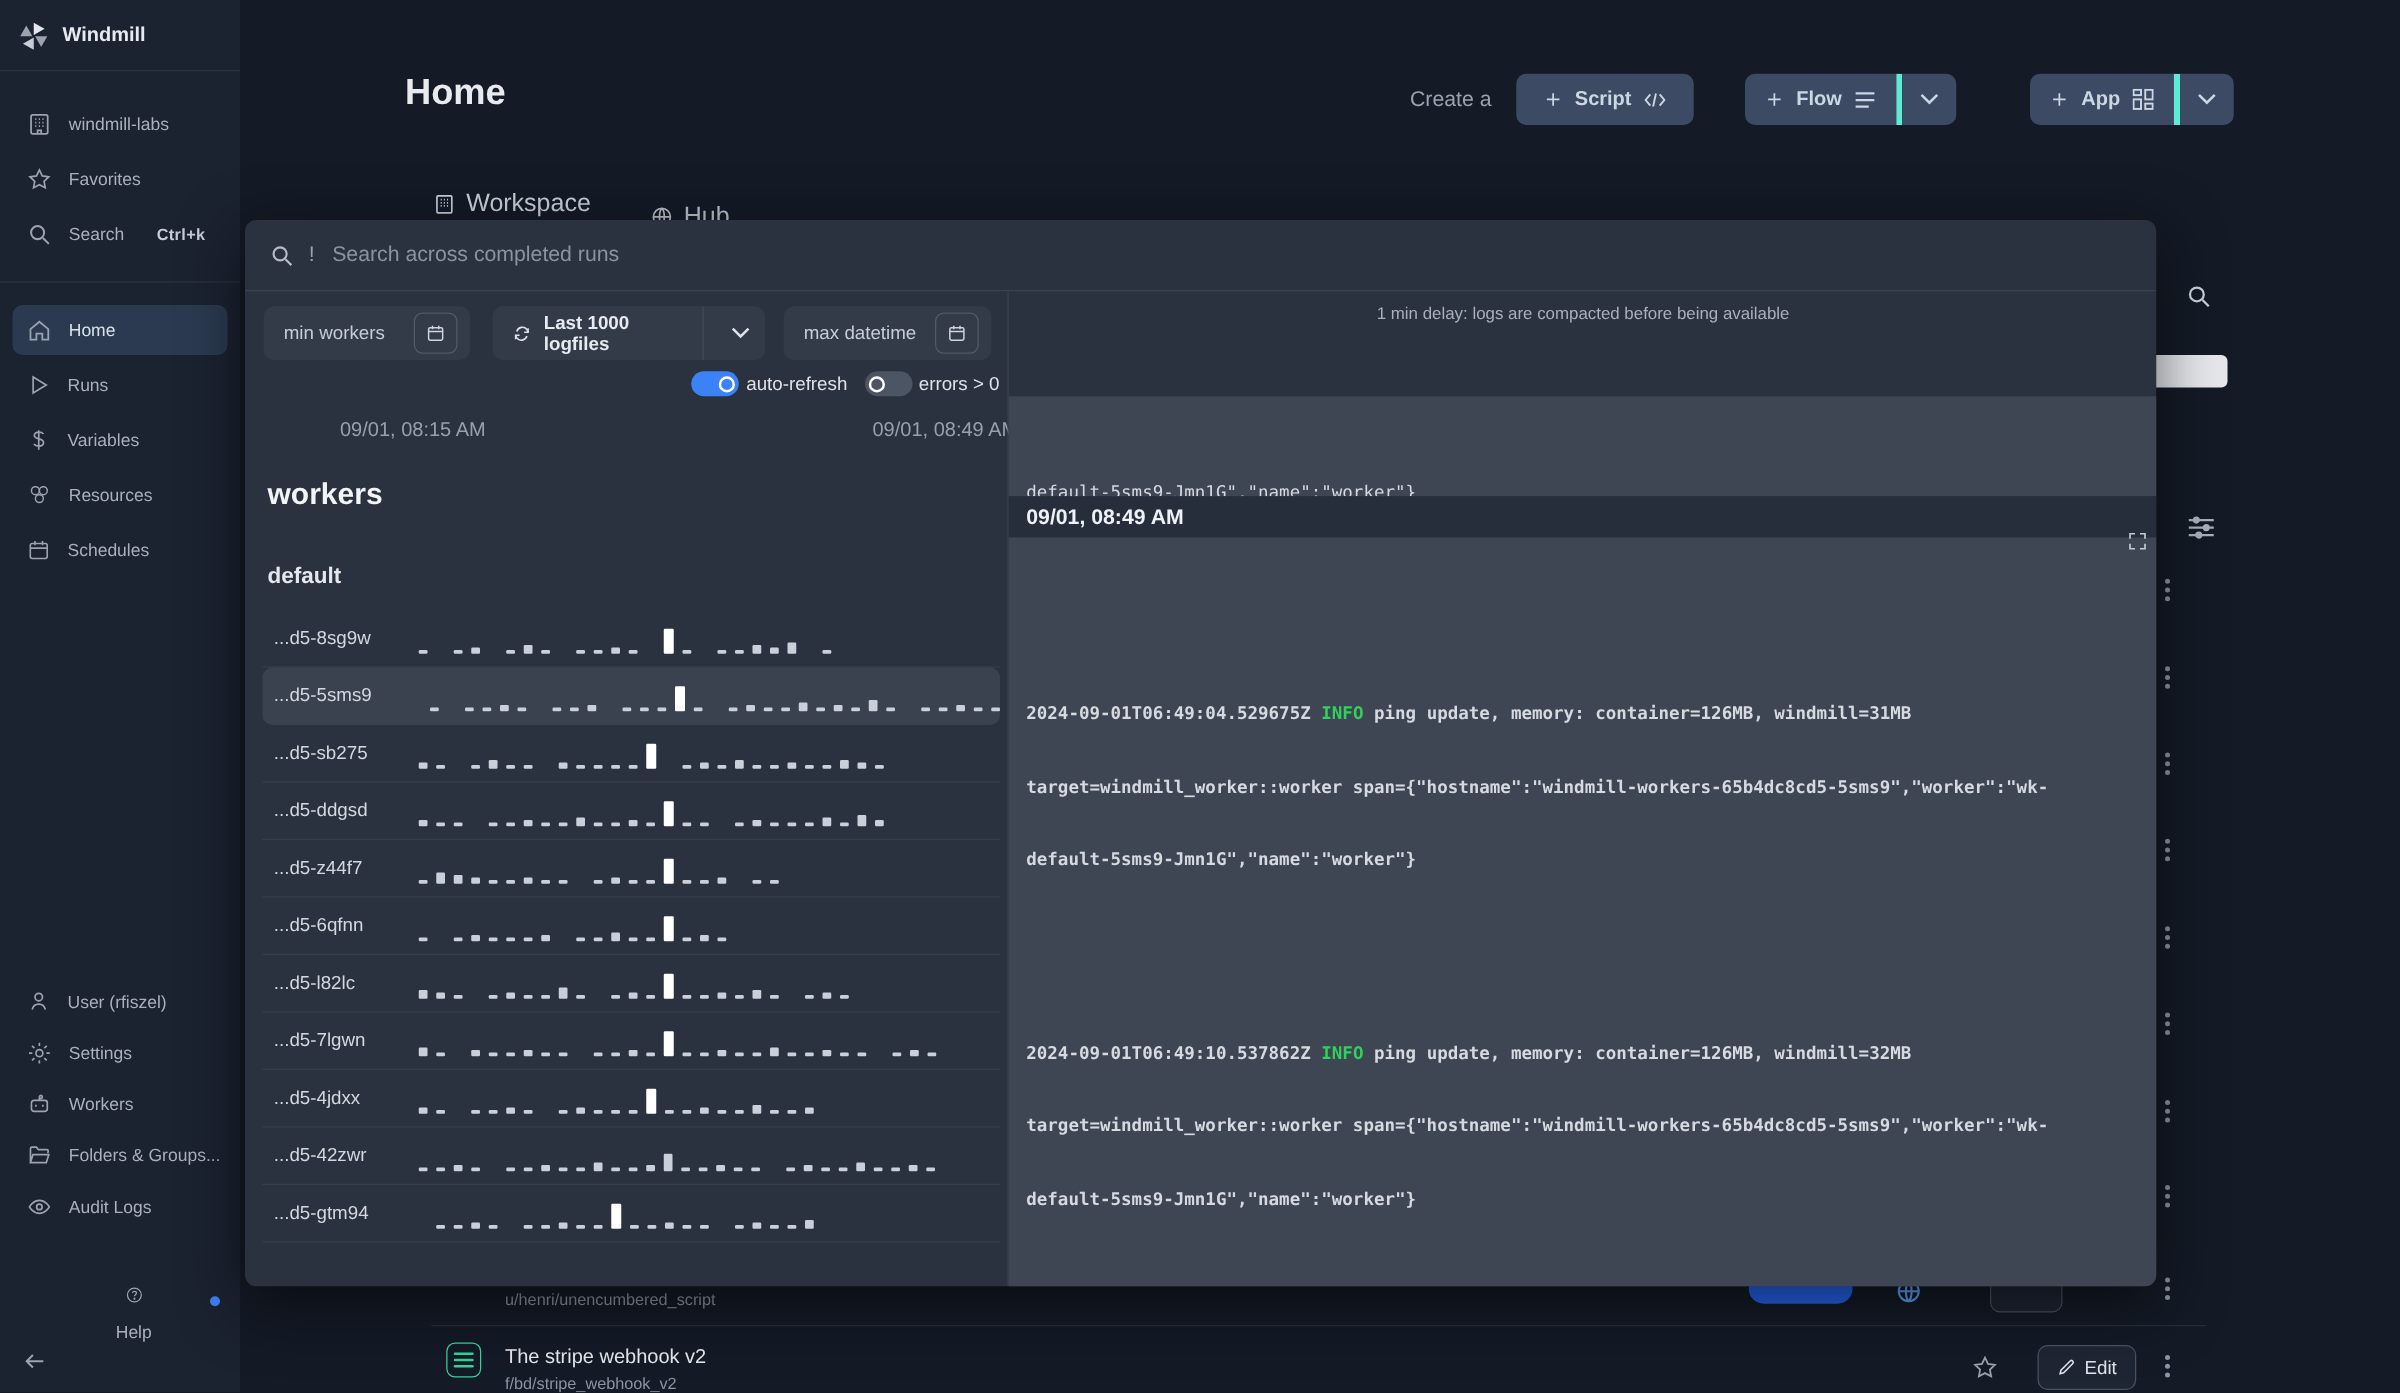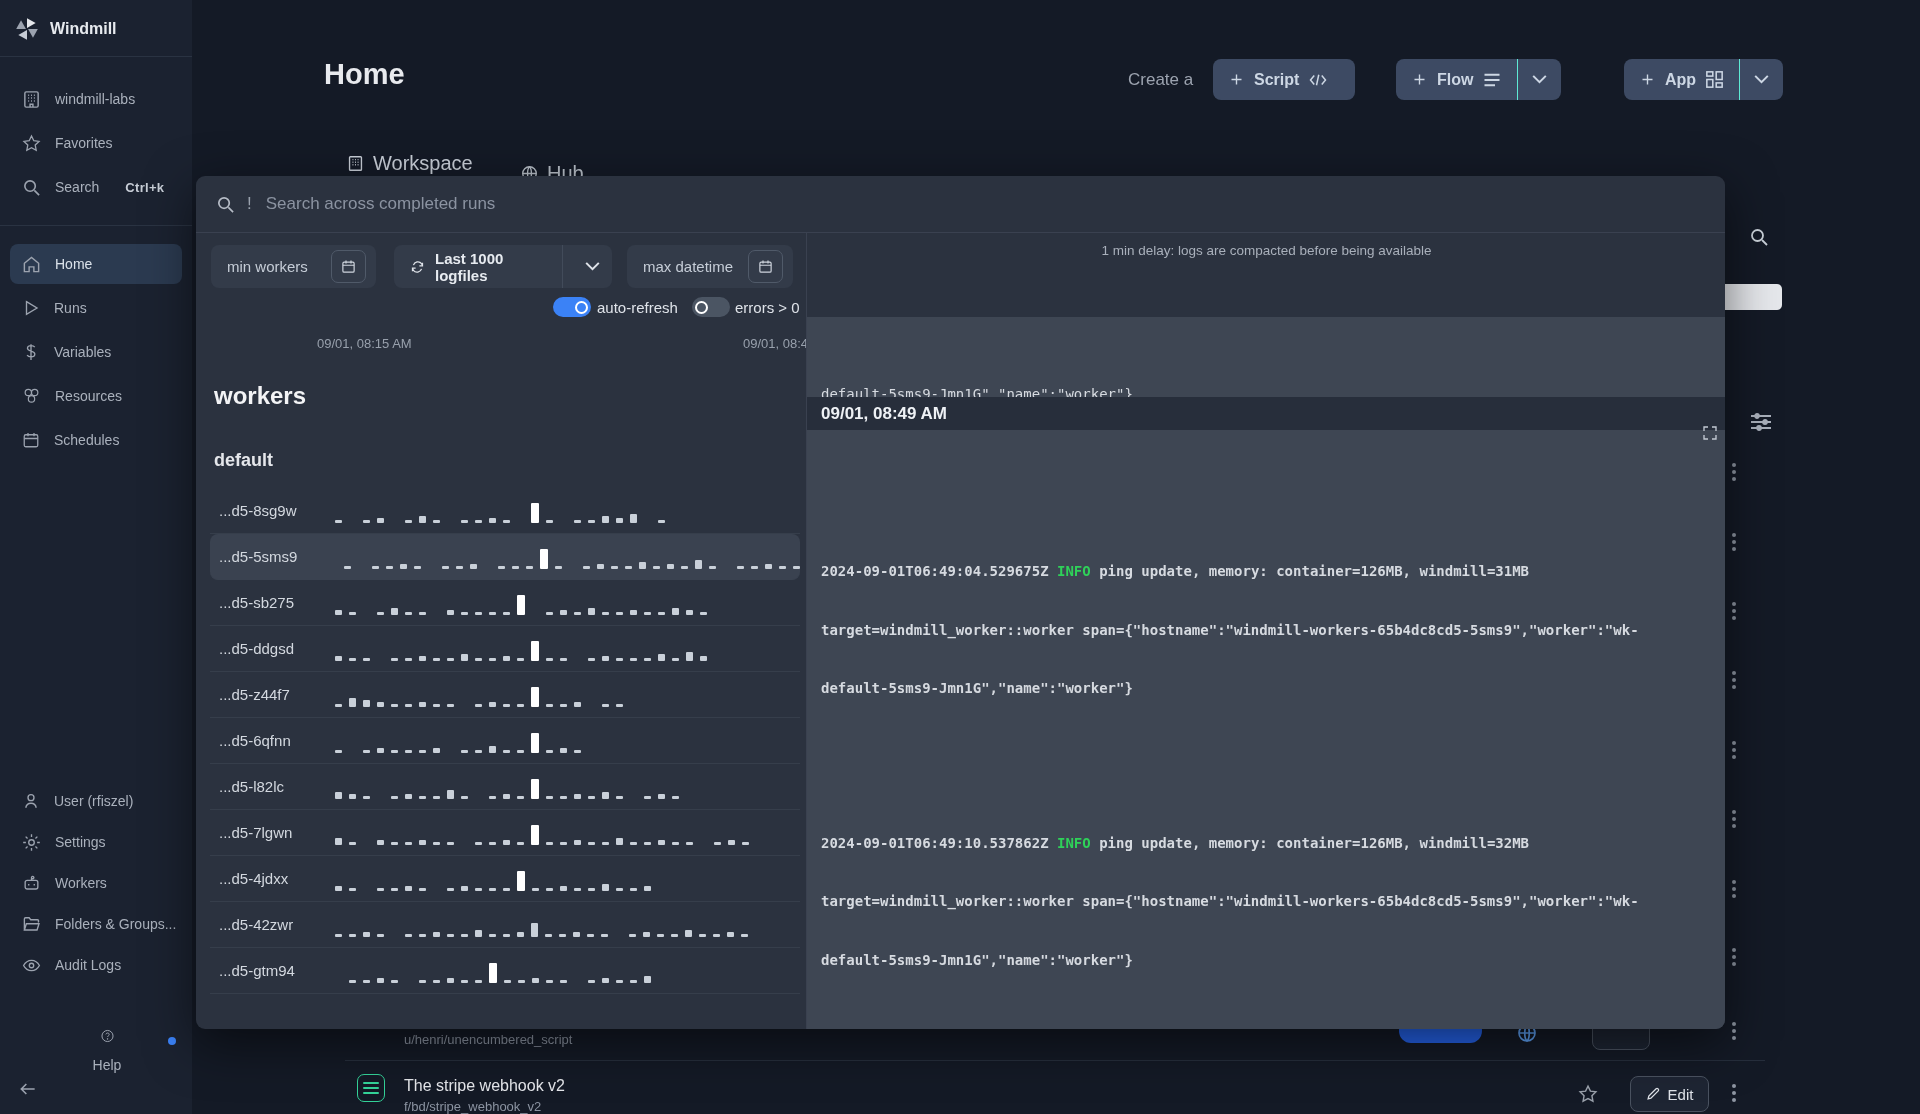--- a/index.html
+++ b/index.html
@@ -21,21 +21,21 @@
   .notif-dot{position:absolute;width:8px;height:8px;border-radius:50%;background:#3b82f6;}
   
   .page-title{left:324px;top:58px;font-size:29px;font-weight:bold;color:#e8eaee;}
   .create-label{left:1128px;top:70px;font-size:17px;color:#9ca3af;}
   .tbtn{position:absolute;top:59px;height:41px;background:#3d4a63;border-radius:8px;
     display:flex;align-items:center;gap:10px;color:#cdd7e4;font-size:16px;font-weight:600;
     padding:0 16px;box-sizing:border-box;cursor:pointer;}
   .split{display:flex;position:absolute;top:59px;height:41px;}
   .split .main,.split .chev{background:#3d4a63;display:flex;align-items:center;gap:10px;
     color:#cdd7e4;font-size:16px;font-weight:600;padding:0 16px;cursor:pointer;}
-  .split .main{border-radius:8px 0 0 8px;border-right:1px solid #5eead4;justify-content:center;}
+  .split .main{border-radius:8px 0 0 8px;border-right:5px solid #5eead4;justify-content:center;}
   .split .chev{border-radius:0 8px 8px 0;padding:0 14px;}
   .tab{position:absolute;top:152px;display:flex;align-items:center;gap:9px;font-size:20px;color:#b9c0c9;}
   
   #modal{left:196px;top:176px;width:1529px;height:853px;background:#2b323f;border-radius:9px;
     box-shadow:0 14px 50px rgba(0,0,0,.55);z-index:10;overflow:hidden;}
   #searchrow{position:absolute;left:0;top:0;width:100%;height:57px;border-bottom:1px solid #3a4150;
     display:flex;align-items:center;padding:0 0 0 20px;box-sizing:border-box;gap:12px;}
   #searchrow .bang{color:#99a1ad;font-size:17px;}
   #searchrow input{flex:1;background:transparent;border:none;outline:none;font-size:17px;
     color:#e5e7eb;font-family:"Liberation Sans",sans-serif;}
@@ -45,21 +45,21 @@
   .pill .ptxt{font-size:15px;color:#c6cdd7;}
   .pill .ptxt.strong{color:#e7ebf0;font-weight:600;}
   .cal-btn{width:33px;height:31px;border:1px solid #505a69;border-radius:7px;
     display:flex;align-items:center;justify-content:center;color:#cfd5de;}
   .vdiv{width:1px;height:43px;background:#424b5a;}
   .toggle{position:absolute;width:35px;height:20px;border-radius:10px;display:flex;align-items:center;}
   .toggle .ring{width:13px;height:13px;border-radius:50%;border:2.5px solid #fff;box-sizing:border-box;}
   .toggle.on{background:#3b82f6;justify-content:flex-end;padding-right:3px;}
   .toggle.off{background:#4b5563;justify-content:flex-start;padding-left:3px;}
   .tog-lbl{position:absolute;font-size:15px;color:#dfe3e9;}
-  .range-lbl{position:absolute;top:336px;font-size:13px;color:#98a0ac;margin-left:45px;}
+  .range-lbl{position:absolute;top:336px;font-size:16px;color:#98a0ac;}
   .wk-title{position:absolute;left:18px;top:382px;font-size:24px;font-weight:bold;color:#f3f4f6;}
   .wk-group{position:absolute;left:18px;top:450px;font-size:18px;font-weight:bold;color:#e5e7eb;}
   #wk-rows{position:absolute;left:14px;top:488px;width:590px;height:365px;}
   .wk-row{position:relative;height:45px;border-bottom:1px solid #363e4b;display:flex;align-items:center;}
   .wk-row.sel{background:#3a4250;border-radius:8px;border-bottom:1px solid #3a4250;gap:37px;}
   .wk-name{font-size:15px;color:#d3d8df;padding-left:9px;width:112px;}
   .bars{display:flex;align-items:flex-end;gap:7px;height:24px;margin-left:4px;}
   .bar{width:7px;background:#c9d0d9;border-radius:1px;}
   .bar.spike{background:#ffffff;width:8px;}
   
@@ -94,21 +94,21 @@
   .type-icon i{display:block;height:2px;background:#34d399;border-radius:1px;}
 </style>
 </head>
 <body>
 
 <div id="stage">
 
   <div class="abs page-title">Home</div>
   <div class="abs create-label">Create a</div>
 
-  <div class="tbtn" style="left:1213px;width:142px;justify-content:flex-start;">
+  <div class="tbtn" style="left:1213px;width:142px;justify-content:center;">
     <svg class="ic" width="15" height="15" viewBox="0 0 24 24" fill="none" stroke="currentColor" stroke-width="2.2">
         <path d="M12 4v16M4 12h16"></path>
       </svg>
     <span>Script</span>
     <svg class="ic" width="18" height="14" viewBox="0 0 24 16" fill="none" stroke="currentColor" stroke-width="2">
         <path d="M7 2 2 8l5 6M17 2l5 6-5 6M13 1l-3 14"></path>
       </svg>
   </div>
 
   <div class="split" style="left:1396px;">

